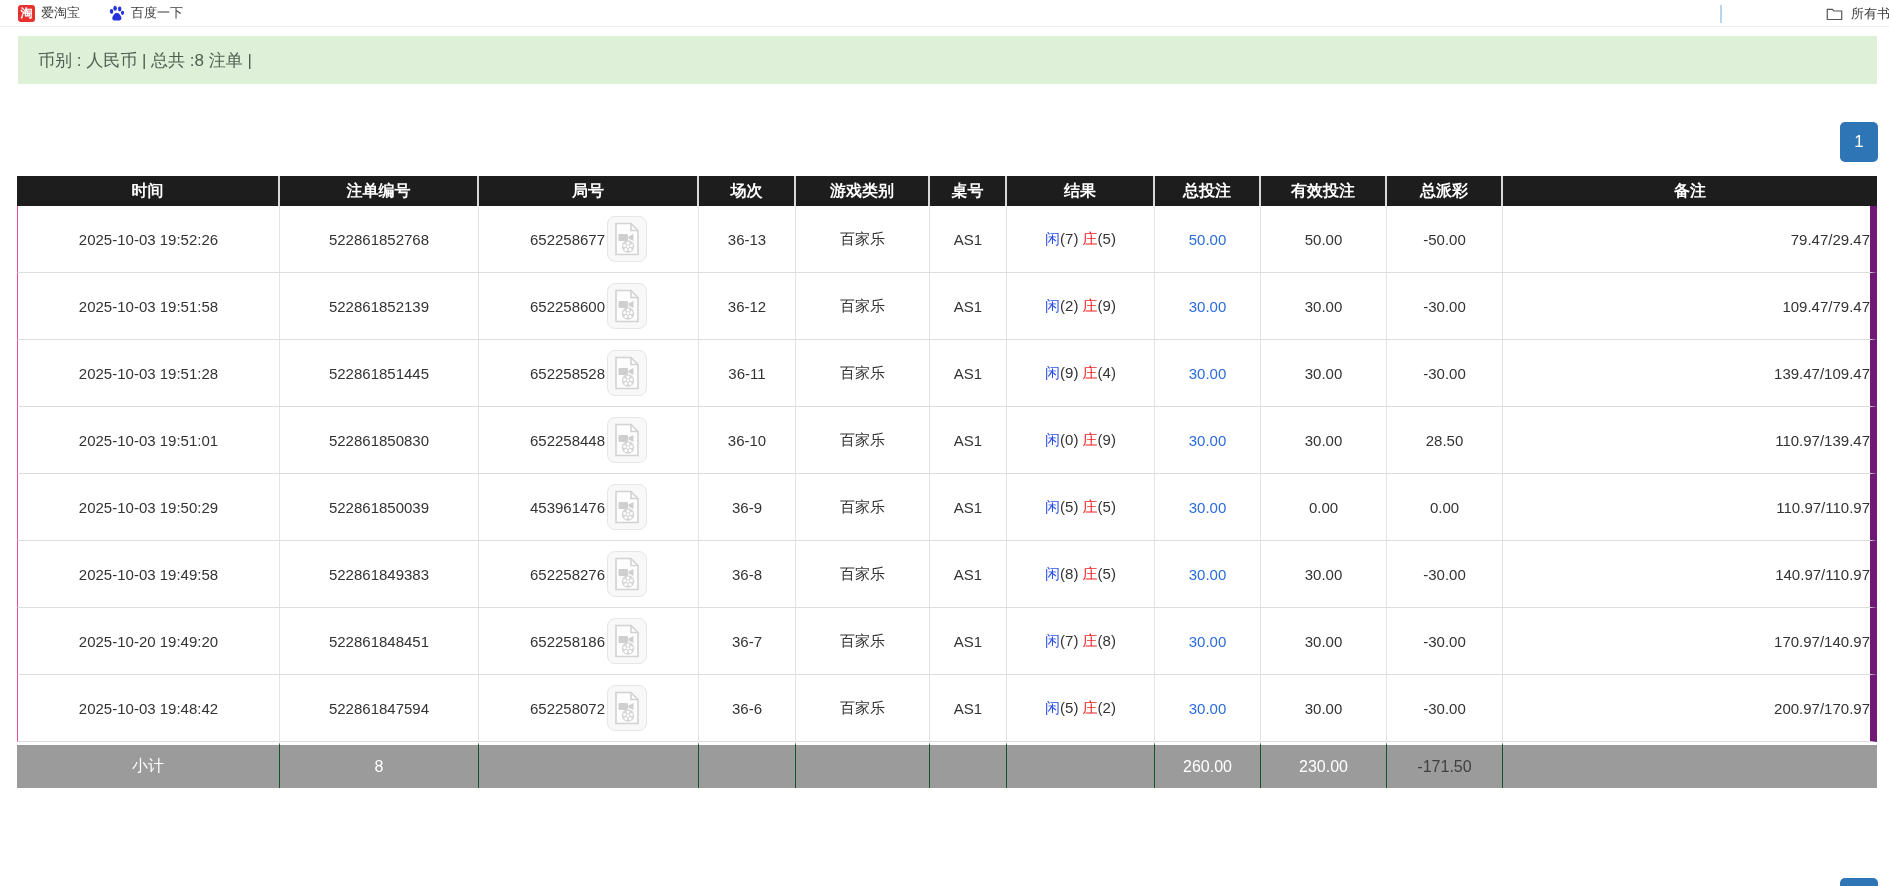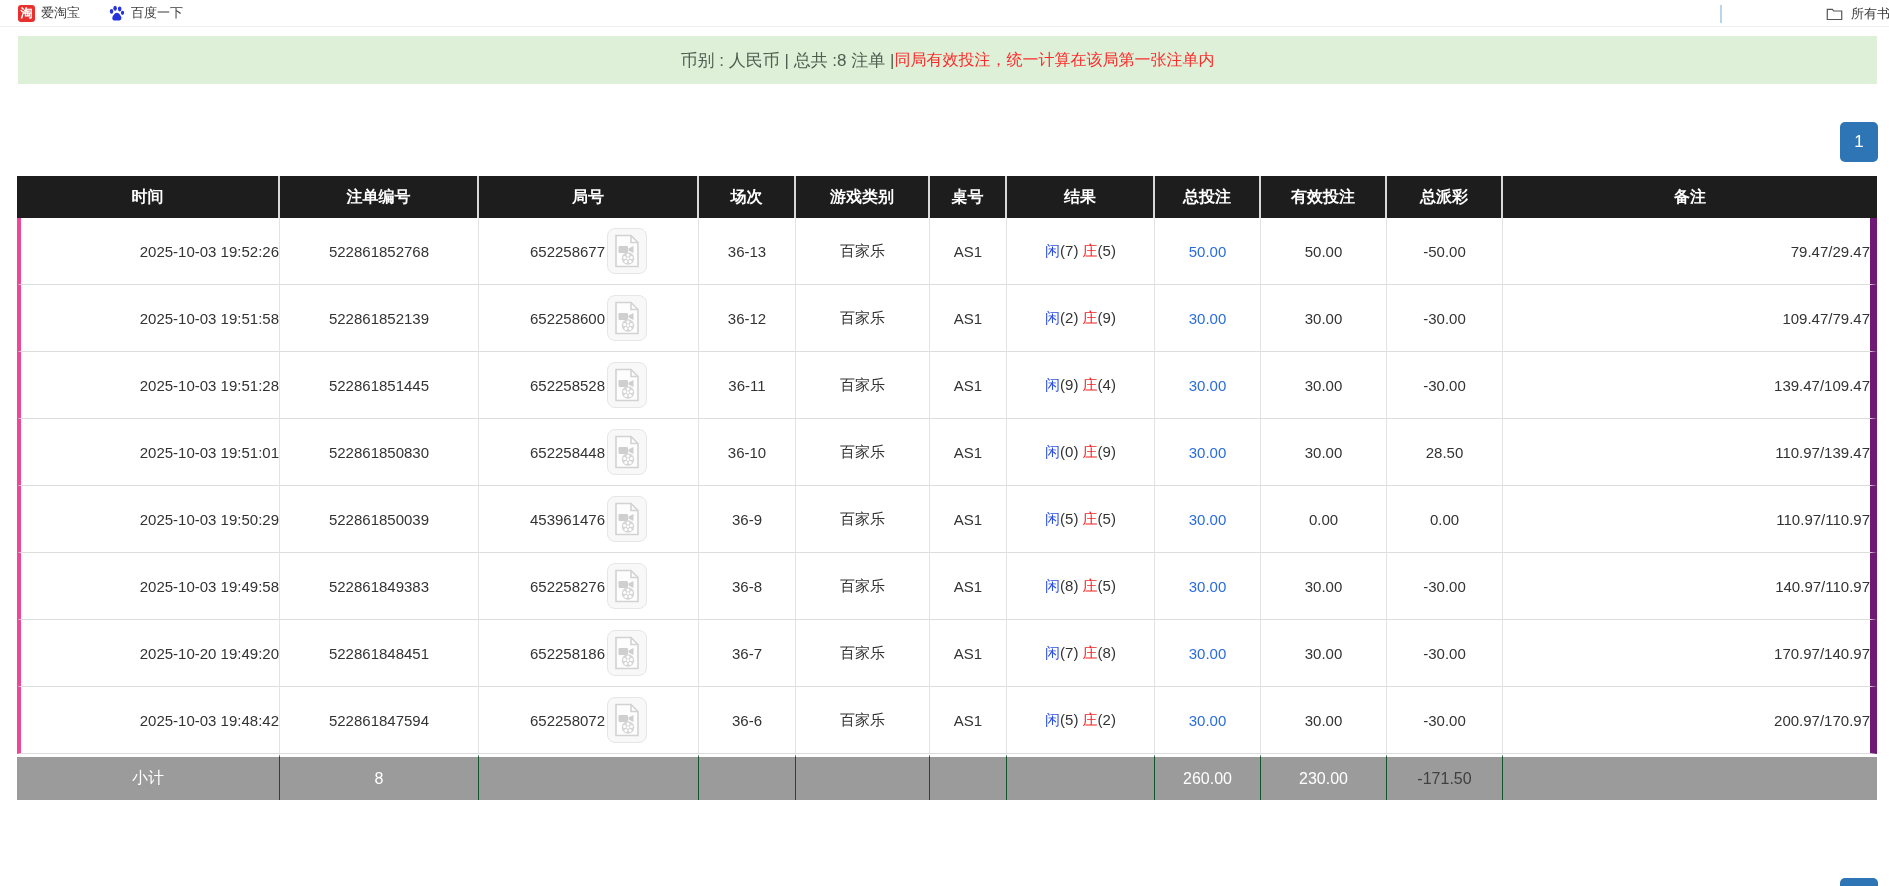--- a/index.html
+++ b/index.html
@@ -22,41 +22,41 @@
   .tb-icon{width:17px;height:17px;background:#e8302e;border-radius:3px;color:#fff;
     font-size:12px;font-weight:bold;display:flex;align-items:center;justify-content:center;}
   .bd-icon{width:17px;height:17px;display:block;}
   .bm-right{position:absolute;right:-14px;top:0;height:27px;display:flex;align-items:center;gap:8px;}
   .bm-divider{width:2px;height:18px;background:#b9d5ec;margin-right:96px;}
   .folder-icon{width:17px;height:14px;display:block;}
   .bm-right-label{font-size:13px;color:#3c3c3c;white-space:nowrap;}
 
   
   .banner{position:absolute;top:36px;left:18px;width:1859px;height:48px;
-    background:var(--banner_bg);display:flex;align-items:center;justify-content:center;
+    background:var(--banner_bg);display:flex;align-items:center;justify-content:space-between;
     padding:0 20px;}
   .banner-left{font-size:17px;color:var(--banner_text);}
   .banner-right{font-size:16px;color:var(--alert_red);}
 
   
   .page-btn{position:absolute;left:1840px;width:38px;height:40px;background:var(--pagination_blue);
     color:#fff;border:none;border-radius:5px;font-size:17px;font-family:inherit;cursor:pointer;
     display:flex;align-items:center;justify-content:center;}
   .page-btn.top{top:122px;}
   .page-btn.bottom{top:878px;height:40px;border-radius:5px;}
 
   
   .tbl-wrap{position:absolute;top:176px;left:17px;width:1860px;}
   table{border-collapse:separate;border-spacing:0;table-layout:fixed;width:1860px;}
-  th{background:var(--header_bg);color:#fff;font-size:16px;font-weight:bold;height:42px;
+  th{background:var(--header_bg);color:#fff;font-size:16px;font-weight:bold;height:30px;
     text-align:center;border-right:2px solid #d9d9d9;overflow:hidden;white-space:nowrap;}
   th:last-child{border-right:none;}
   tbody.data td{height:67px;text-align:center;font-size:15px;color:#333;background:#fff;
     border-bottom:1px solid #ddd;border-right:1px solid #e3e3e3;overflow:hidden;}
-  tbody.data td:first-child{border-left:4px solid #ec4899;text-align:right;}
+  tbody.data td:first-child{border-left:1px solid #ec4899;}
   tbody.data td:last-child{border-right:7px solid #701a75;text-align:right;}
   .bet-link{color:var(--link_blue);cursor:pointer;}
   .res-player{color:var(--player_blue);}
   .res-banker{color:var(--banker_red);}
   .neg{color:var(--negative_red);}
   .gameno-wrap{display:flex;align-items:center;justify-content:center;gap:2px;}
   .video-btn{width:40px;height:46px;background:#f8f8f8;border:1px solid #e6e6e6;border-radius:8px;
     display:flex;align-items:center;justify-content:center;cursor:pointer;padding:0;}
   .video-btn svg{display:block;}
 
@@ -89,21 +89,20 @@
       <span class="bm-divider"></span>
       <svg class="folder-icon" viewBox="0 0 20 16">
         <path d="M1.5 2.5h6l1.6 2h9.4v10h-17z" fill="none" stroke="#555" stroke-width="1.4"></path>
       </svg>
       <span class="bm-right-label">所有书签</span>
     </div>
   </div>
 
   <div class="banner">
     <span class="banner-left">币别 : 人民币 | 总共 :8 注单 |</span>
-    <span class="banner-right">同局有效投注，统一计算在该局第一张注单内</span>
   </div>
 
   <button class="page-btn top">1</button>
 
   <div class="tbl-wrap">
     <table>
       <colgroup>
           <col style="width: 263px;">
           <col style="width: 199px;">
           <col style="width: 220px;">

